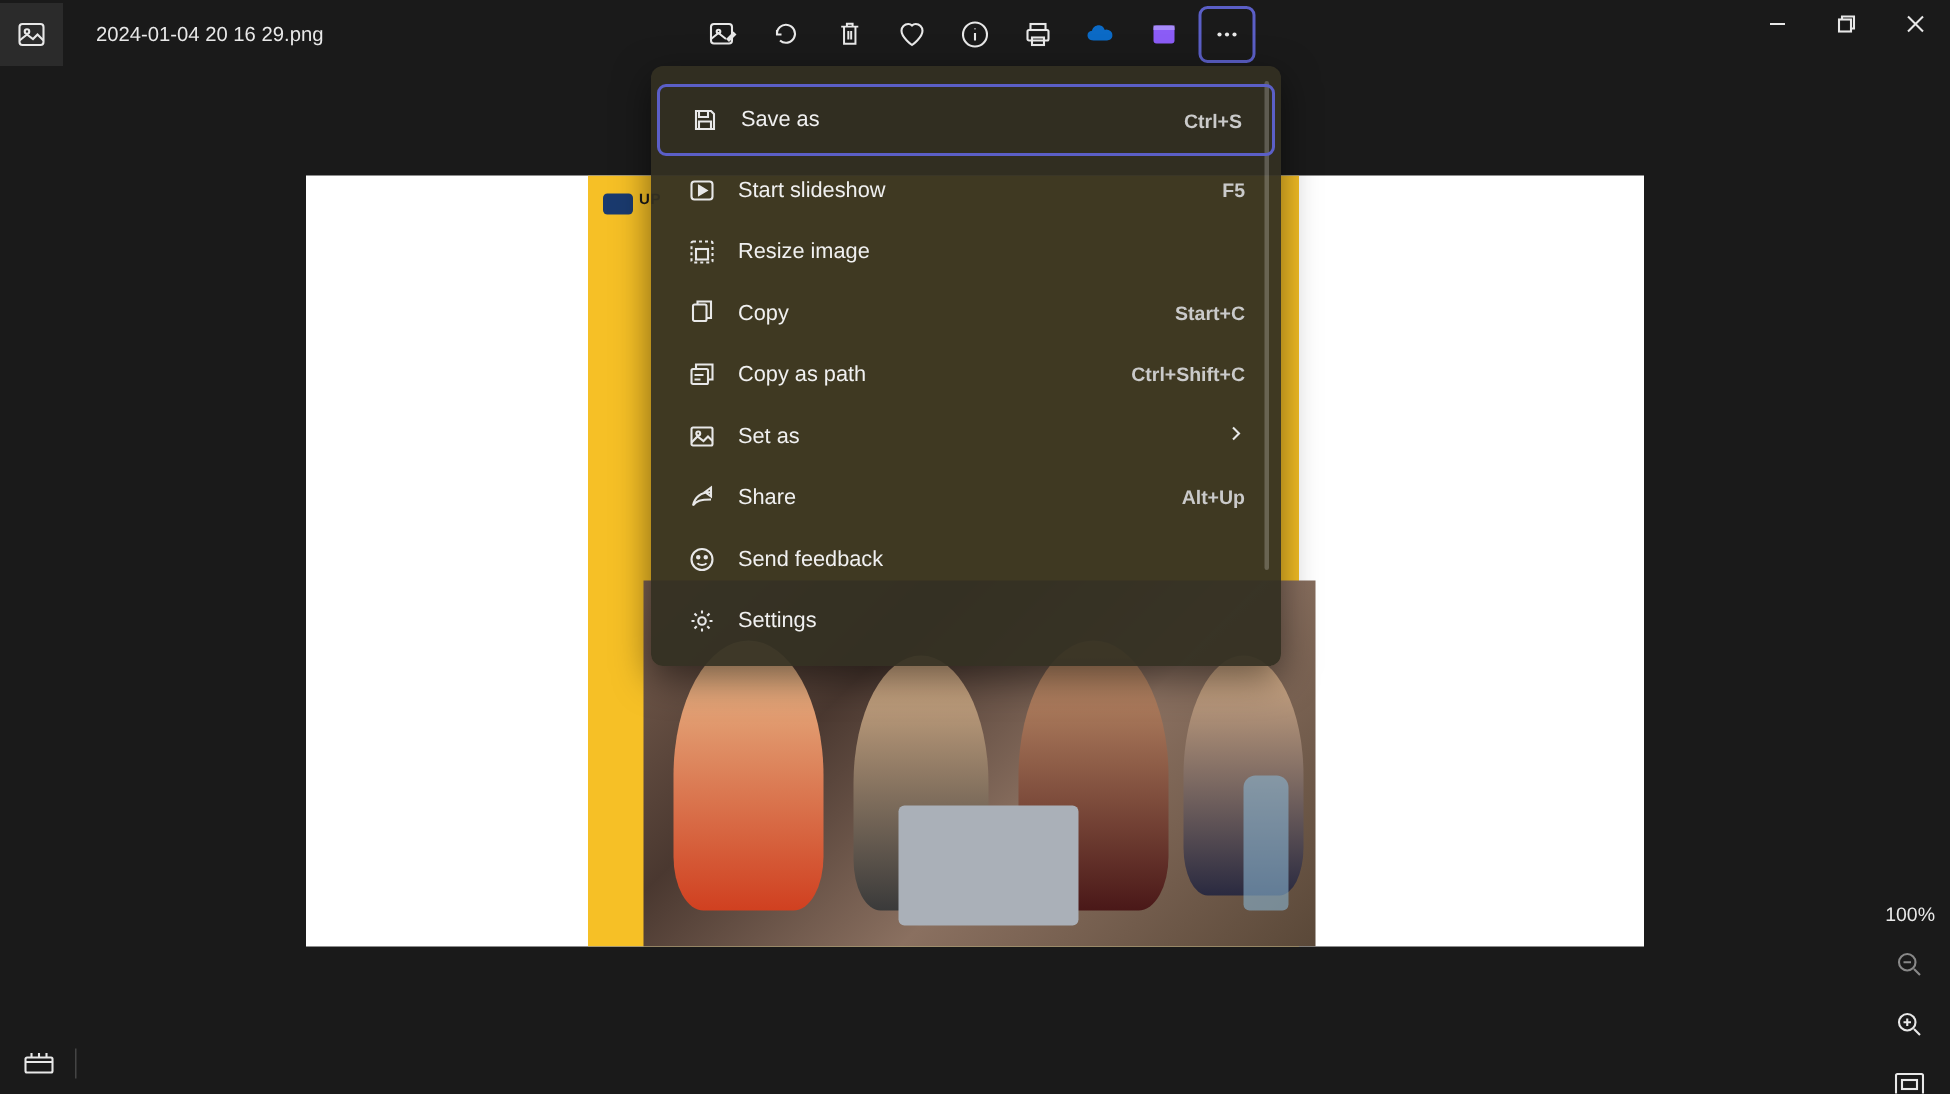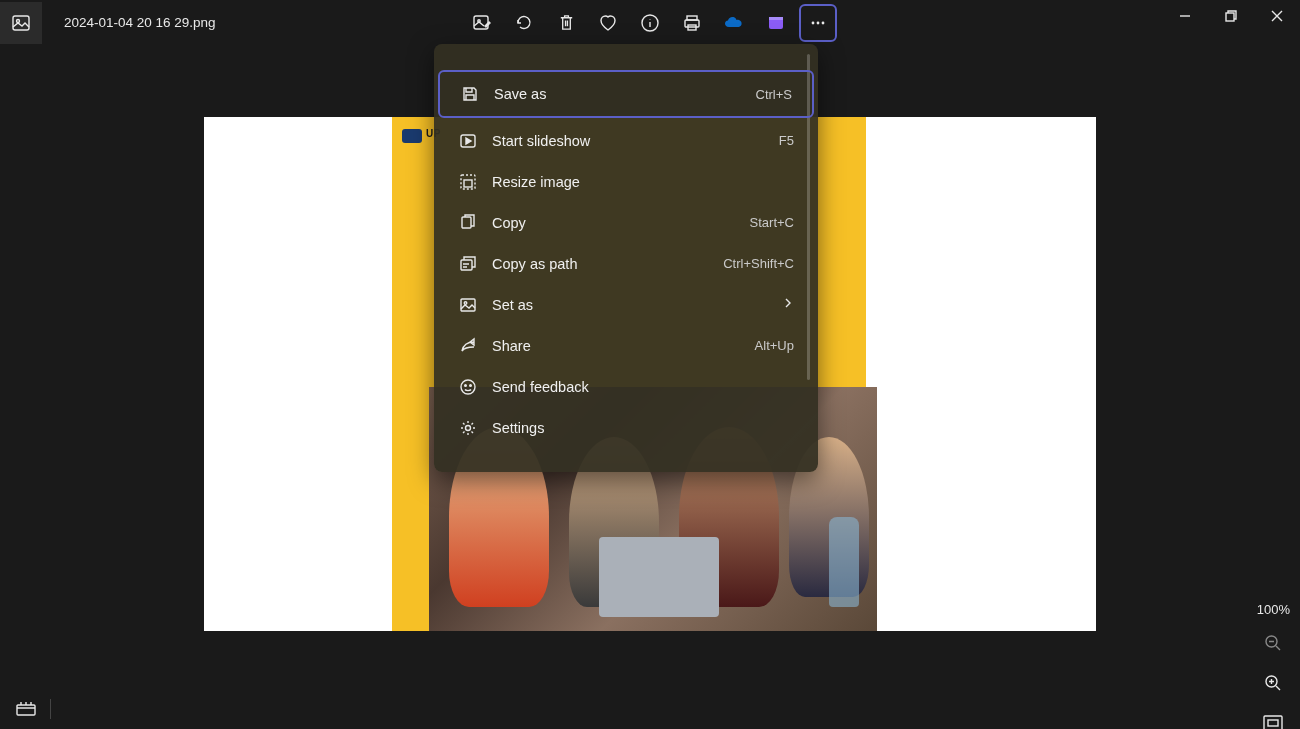--- a/index.html
+++ b/index.html
@@ -23,27 +23,27 @@
 .logo-text { position: absolute; left: 34px; top: 11px; font-size: 10px; font-weight: 700; color: #1a1a1a; letter-spacing: 0.5px; }
 .photo-area { position: absolute; left: 225px; top: 270px; width: 448px; height: 244px; background: linear-gradient(135deg, #7a6050 0%, #4a3830 30%, #8a7060 60%, #5a4838 100%); overflow: hidden; }
 .person { position: absolute; border-radius: 50% 50% 20% 20%; }
 .p1 { left: 20px; top: 40px; width: 100px; height: 180px; background: linear-gradient(#e8c090, #d04020); }
 .p2 { left: 140px; top: 50px; width: 90px; height: 170px; background: linear-gradient(#d8b088, #3a3a3a); }
 .p3 { left: 250px; top: 40px; width: 100px; height: 180px; background: linear-gradient(#c89870, #4a1818); }
 .p4 { left: 360px; top: 50px; width: 80px; height: 160px; background: linear-gradient(#d8b088, #2a2a40); }
 .laptop { position: absolute; left: 170px; top: 150px; width: 120px; height: 80px; background: #aab0b8; border-radius: 4px; }
 .bottle { position: absolute; left: 400px; top: 130px; width: 30px; height: 90px; background: #88b4d0; border-radius: 8px 8px 4px 4px; opacity: 0.6; }
 
-.context-menu { position: absolute; left: 434px; top: 44px; width: 384px; background: rgba(51,48,34,0.94); border-radius: 8px; padding: 24px 0; box-shadow: 0 8px 24px rgba(0,0,0,0.5); z-index: 100; }
+.context-menu { position: absolute; left: 434px; top: 44px; width: 420px; background: rgba(51,48,34,0.94); border-radius: 8px; padding: 10px 0; box-shadow: 0 8px 24px rgba(0,0,0,0.5); z-index: 100; }
 .menu-scrollbar { position: absolute; right: 8px; top: 10px; width: 3px; height: 326px; background: rgba(255,255,255,0.22); border-radius: 2px; }
 .menu-item { height: 41px; display: flex; align-items: center; padding: 0 24px; cursor: pointer; position: relative; }
 .menu-item.highlighted { border: 2.5px solid #5b5fc7; border-radius: 6px; margin: 2px 4px; padding: 0 20px; height: 48px; }
 .menu-icon { width: 20px; height: 20px; display: flex; align-items: center; justify-content: center; margin-right: 14px; flex-shrink: 0; }
 .menu-label { font-size: 14.5px; color: #f0f0f0; flex: 1; }
-.menu-shortcut { font-size: 13px; color: #cacaca; }
+.menu-shortcut { font-size: 13px; color: #cacaca; font-weight: bold; }
 
 .bottombar { position: absolute; bottom: 0; left: 0; right: 0; height: 40px; display: flex; align-items: center; }
 .film-btn { width: 36px; height: 36px; margin-left: 8px; display: flex; align-items: center; justify-content: center; cursor: pointer; }
 .vdiv { width: 1px; height: 20px; background: #444; margin-left: 6px; }
 .bottom-right { position: absolute; right: 10px; display: flex; align-items: center; gap: 12px; flex-direction: column; }
 .zoom-text { font-size: 13px; color: #e8e8e8; }
 .bottom-icon { width: 28px; height: 28px; display: flex; align-items: center; justify-content: center; cursor: pointer; }
 
 svg { stroke: #e8e8e8; stroke-width: 1.4; fill: none; }
 .dim svg { stroke: #888; }

